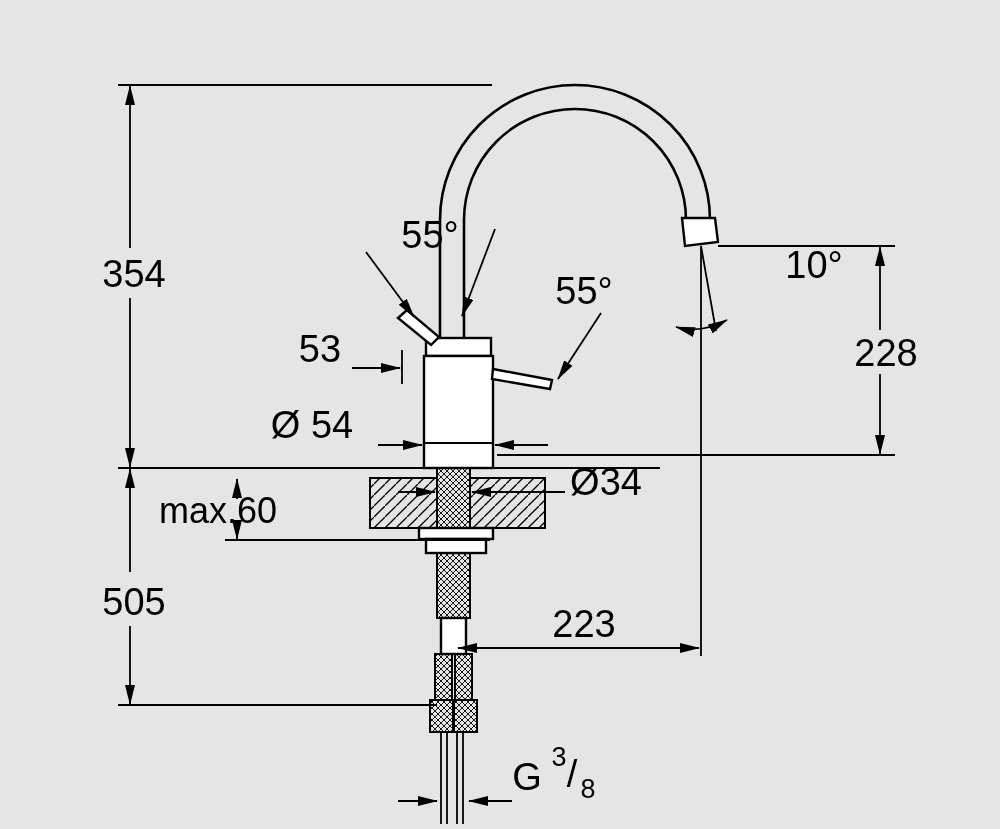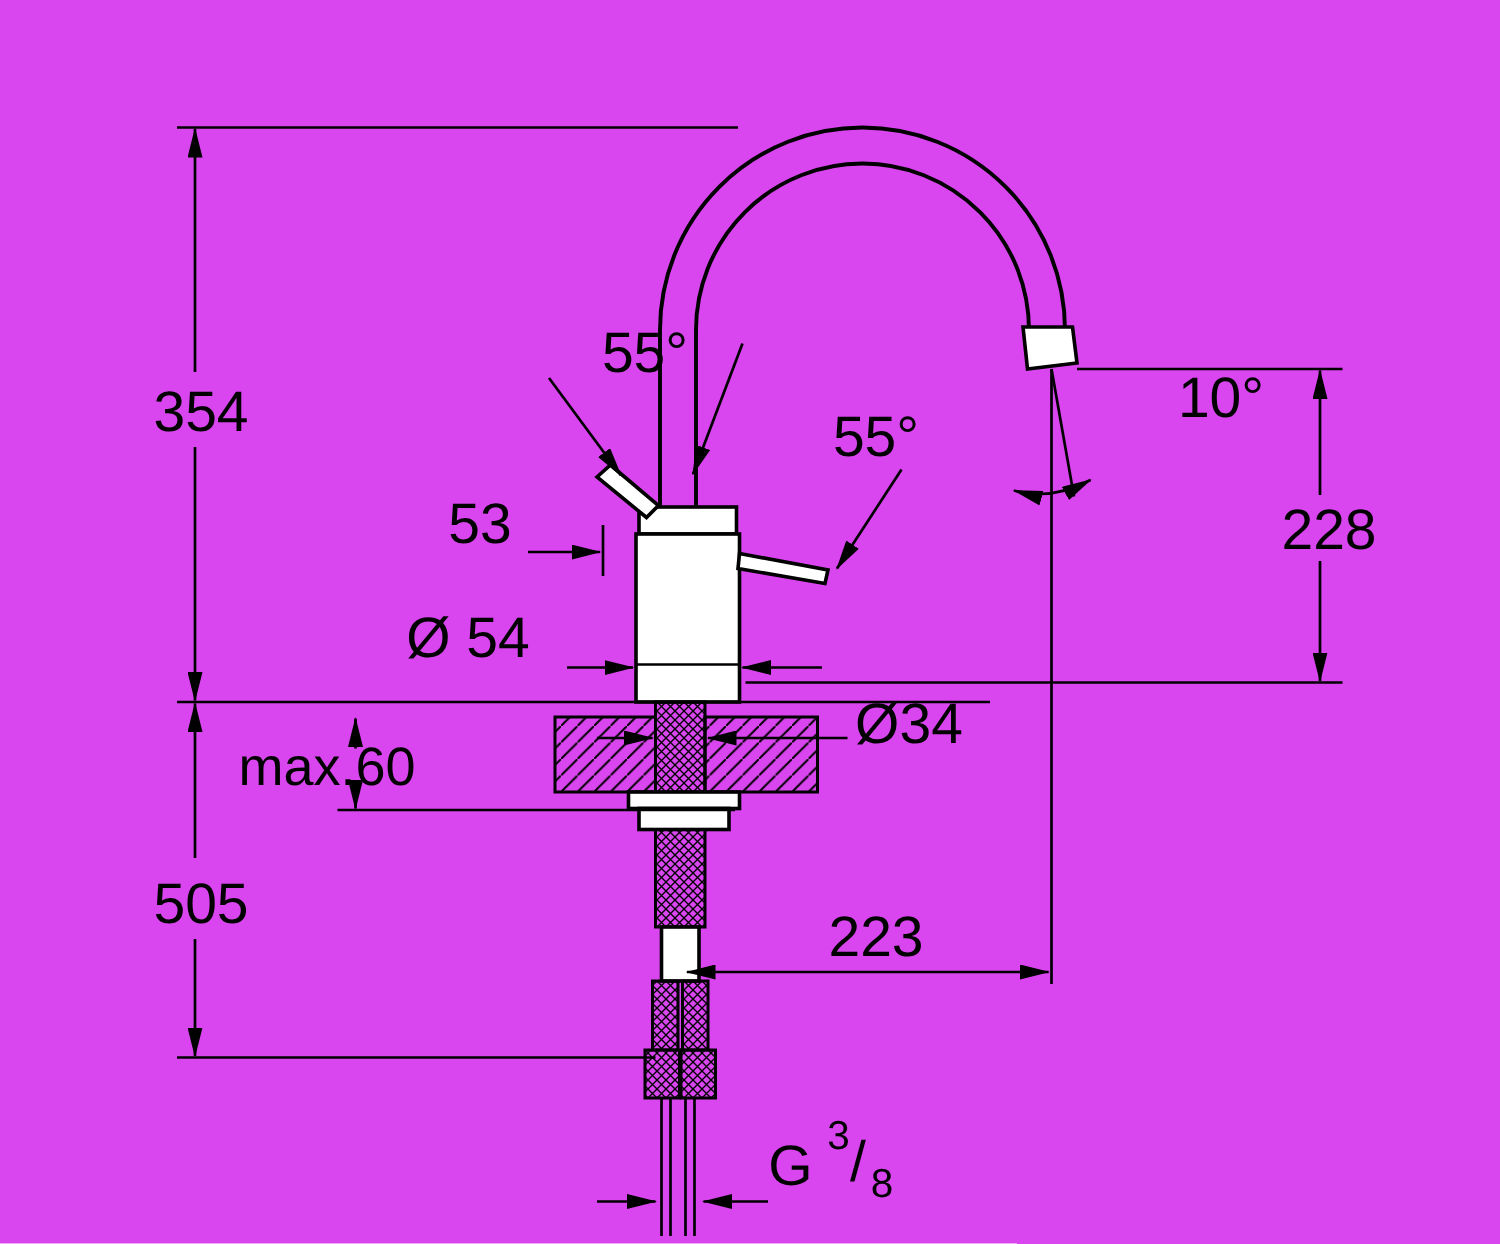--- a/index.html
+++ b/index.html
@@ -1,17 +1,17 @@
 <!DOCTYPE html>
 <html><head>
 <meta charset="utf-8">
 <style>
   html, body { margin: 0; padding: 0; background: #ffffff; }
   .page {
-    width: 1000px; height: 829px; background: #d946ef;
+    width: 1000px; height: 829px; background: #e5e5e5;
     position: relative; overflow: hidden;
     font-family: "Liberation Sans", sans-serif;
   }
   svg { display: block; }
   .outline { stroke: #000; stroke-width: 2.6; fill: none; stroke-linecap: butt; }
   .thin    { stroke: #000; stroke-width: 1.8; fill: none; }
   .shape   { stroke: #000; stroke-width: 2.4; fill: #ffffff; }
   .hatched { stroke: #000; stroke-width: 2; }
   .dim-text {
     font-family: "Liberation Sans", sans-serif;

